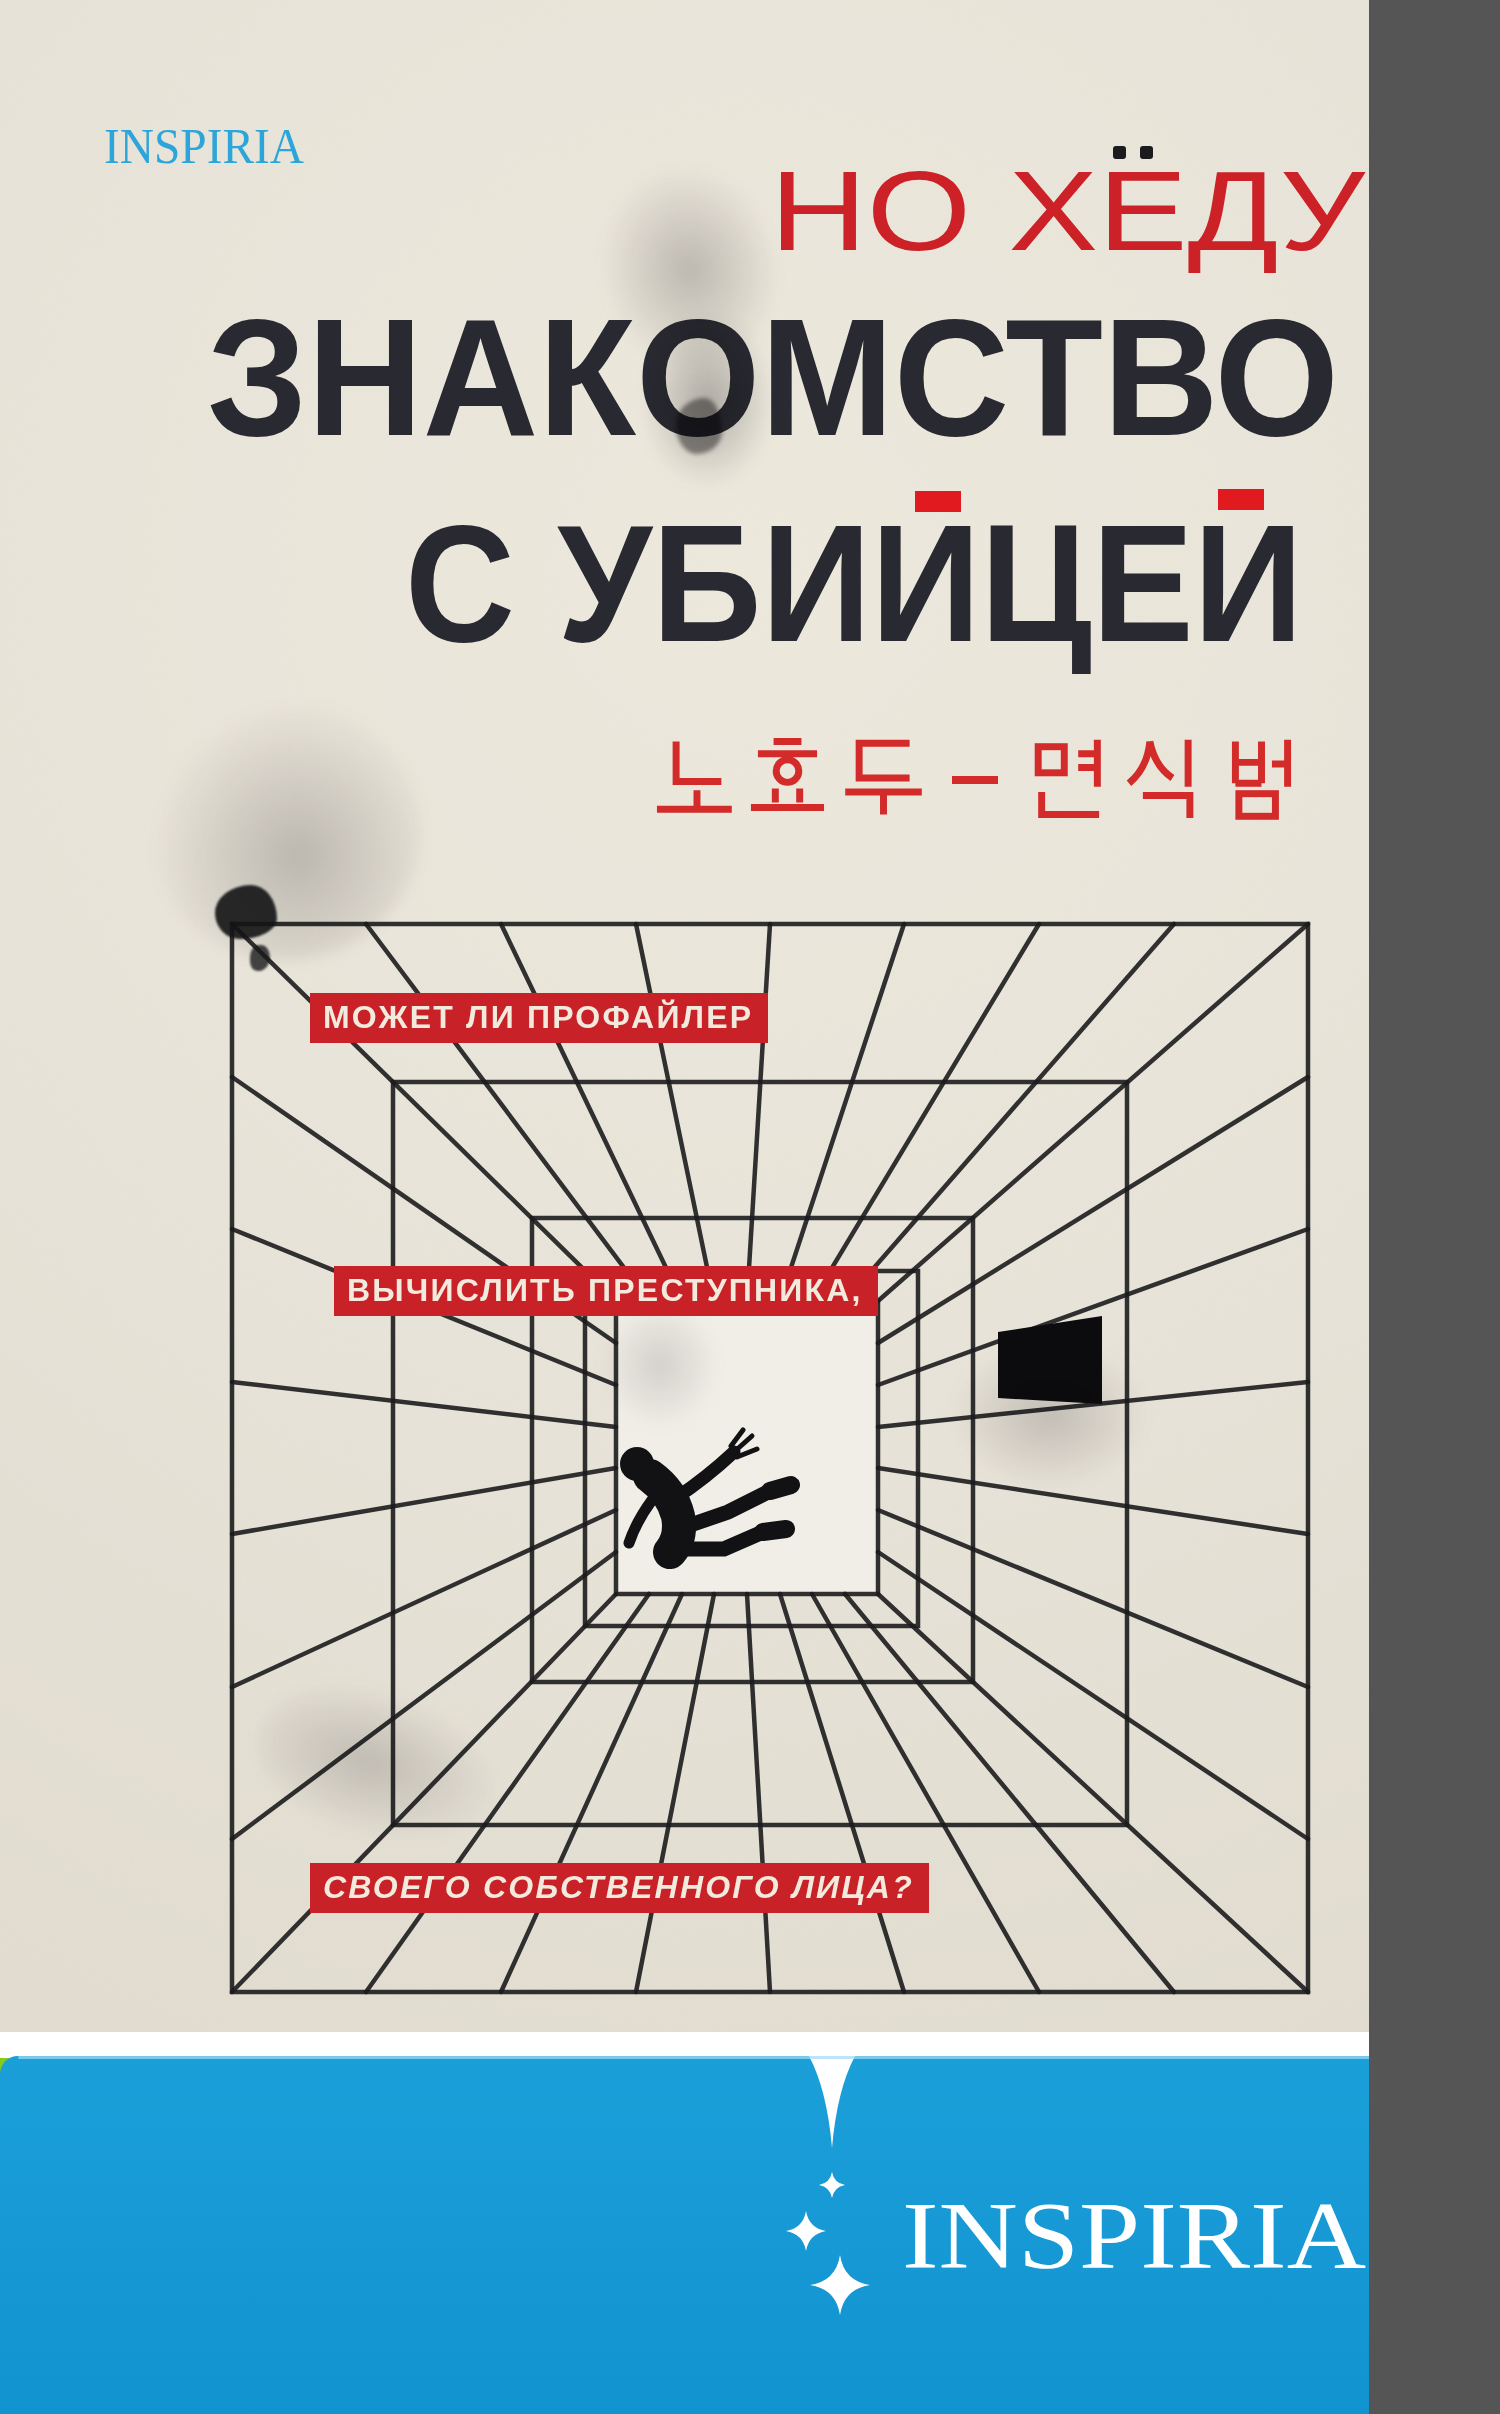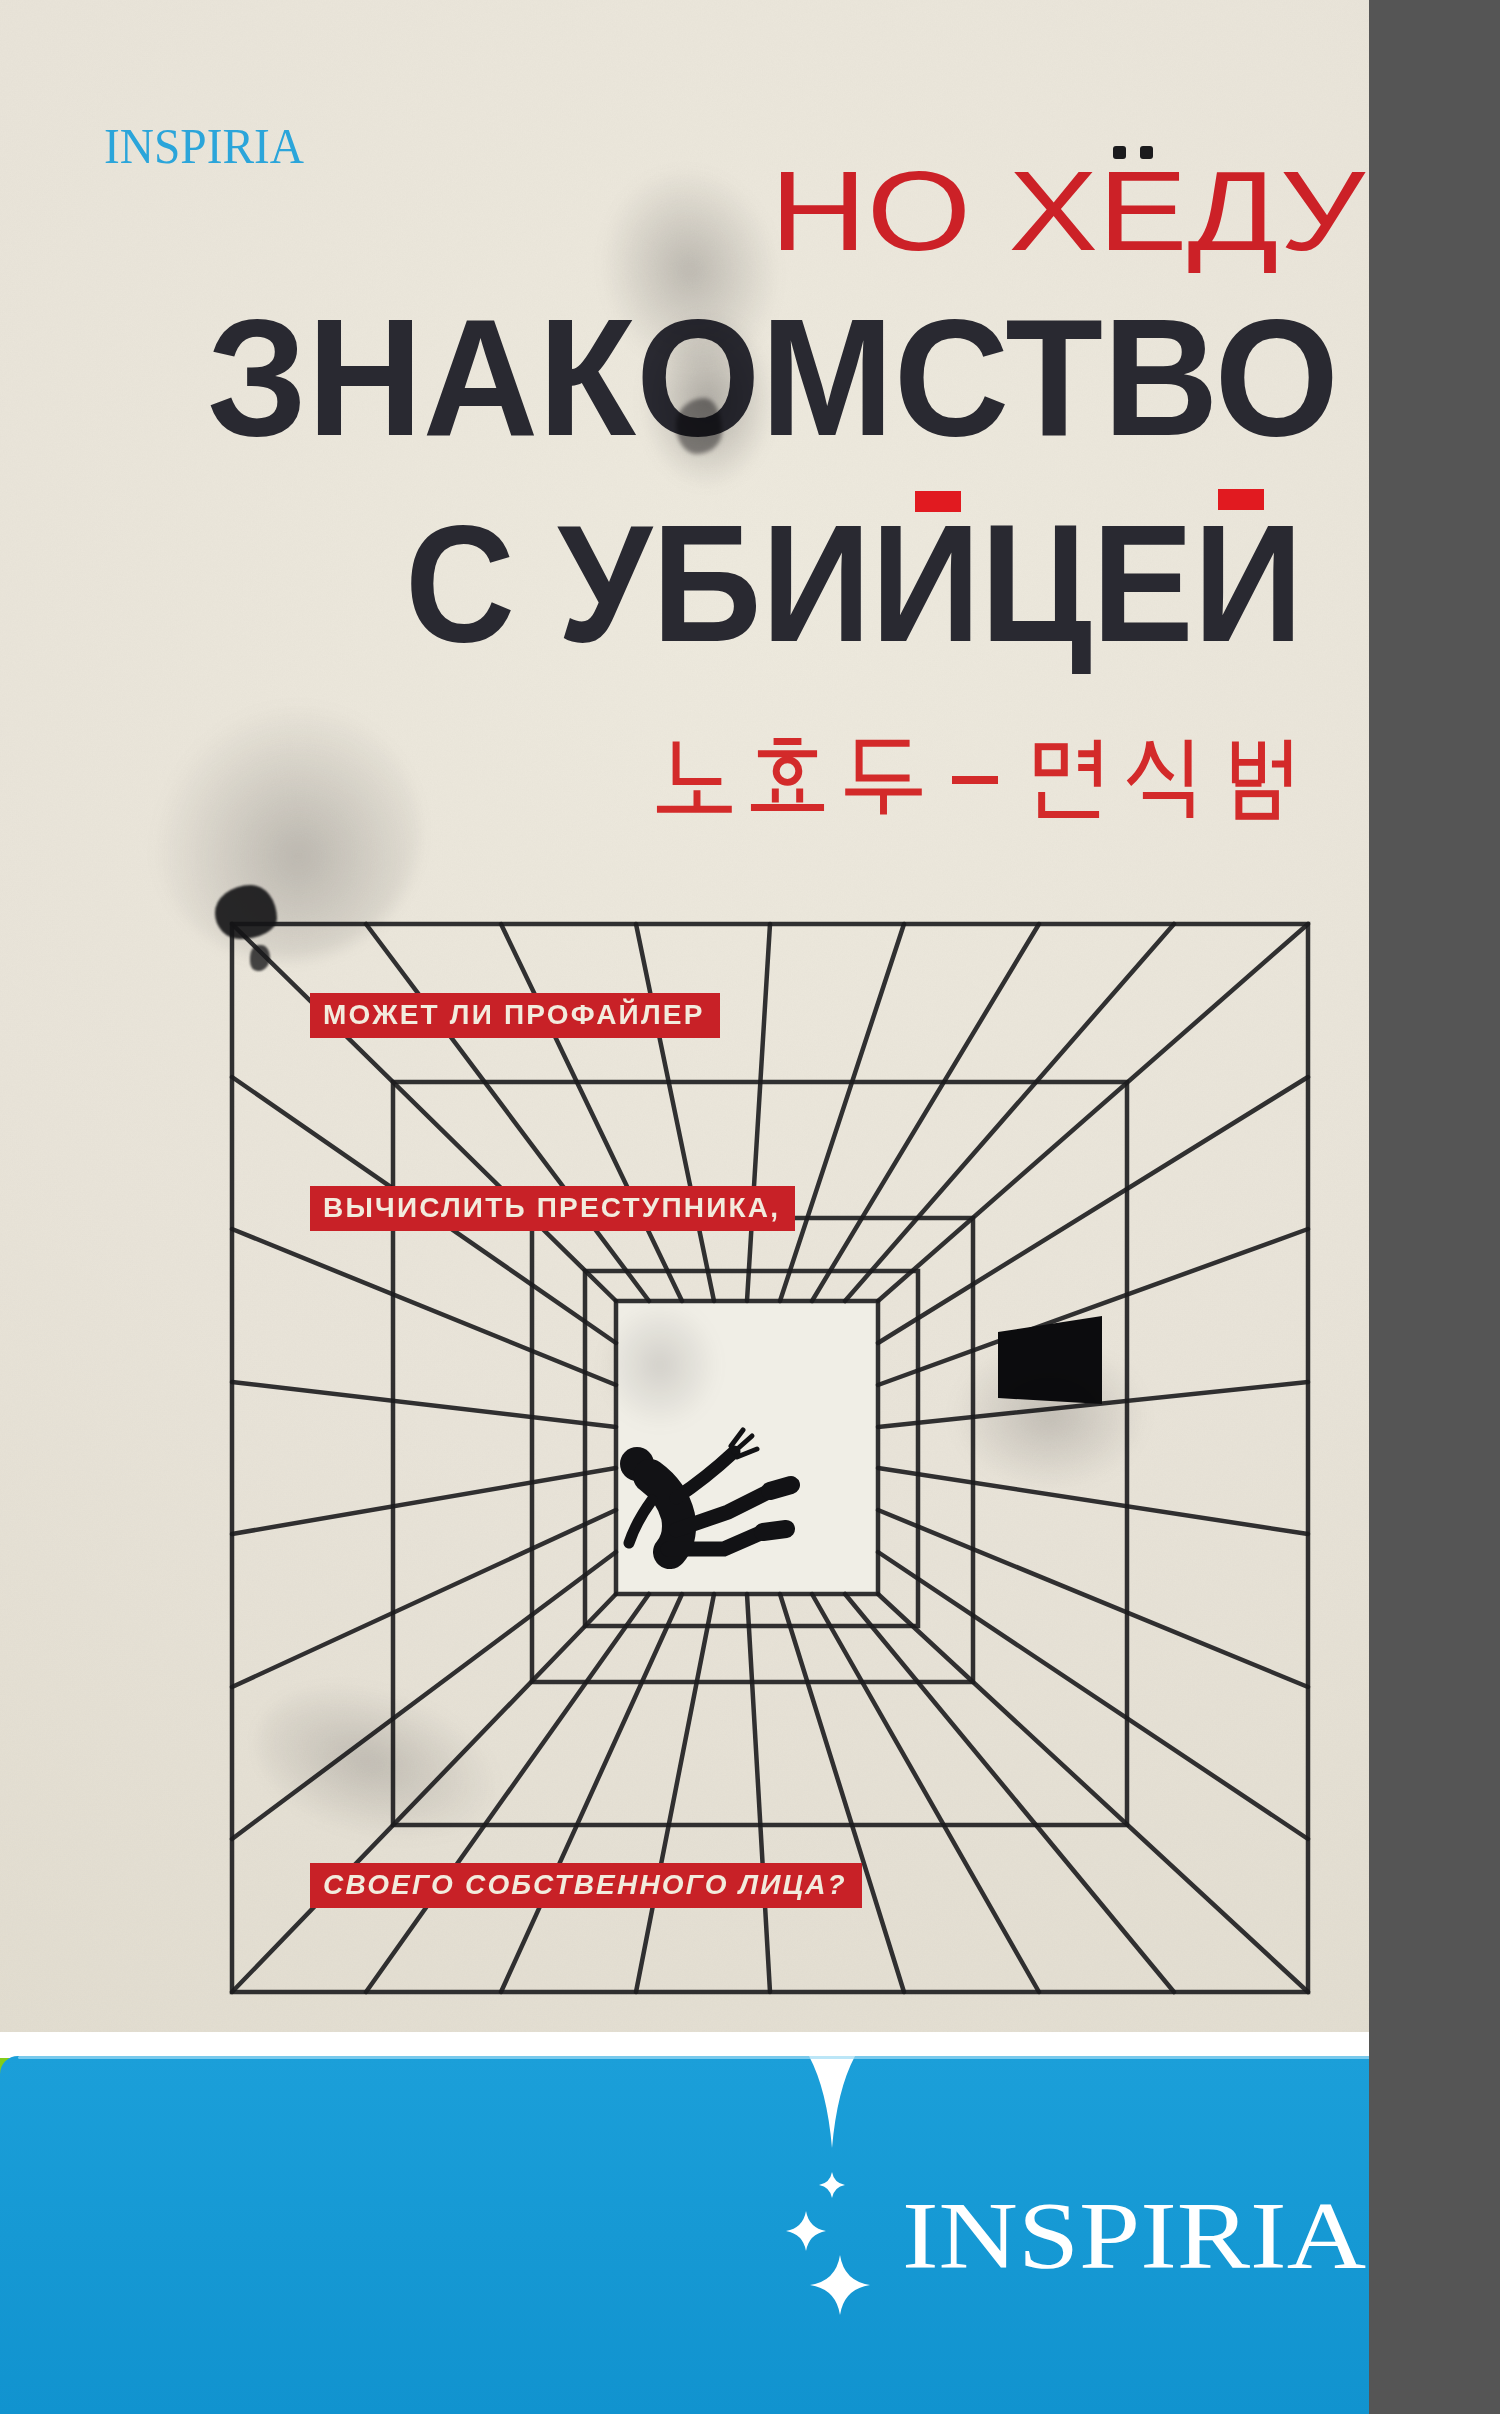--- a/index.html
+++ b/index.html
@@ -12,21 +12,21 @@
     position:absolute;left:0;top:0;width:1500px;height:2036px;
     background:radial-gradient(circle at 50% 28%,#eeeade 0%,#e9e4d9 55%,#e2ddd0 100%);
   }
   .texture{position:absolute;left:0;top:0;pointer-events:none;}
   .smudge{position:absolute;pointer-events:none;mix-blend-mode:multiply;filter:blur(7px);}
   .blob{position:absolute;pointer-events:none;}
   .cover-art{position:absolute;left:0;top:0;}
   .band{
     position:absolute;left:310px;display:inline-block;
     background:#c82127;color:#f2ebdd;
-    font-size:28px;font-weight:bold;letter-spacing:2.2px;
+    font-size:32px;font-weight:bold;letter-spacing:2.2px;
     padding:6px 15px 7px 13px;white-space:nowrap;
   }
   .white-gap{position:absolute;left:0;top:2032px;width:1500px;height:26px;background:#ffffff;}
   .banner{
     position:absolute;left:0;top:2056px;width:1500px;height:358px;
     background:linear-gradient(#1b9fd9 0%,#1193cf 100%);
     border-radius:18px 18px 0 0;
   }
   .banner-edge{position:absolute;left:18px;top:0;width:1464px;height:3px;background:#9fdcf3;opacity:.7;border-radius:2px;}
   svg text{font-family:"Liberation Sans",sans-serif;}
@@ -122,21 +122,21 @@
   <div class="smudge" style="left:640px;top:310px;width:135px;height:180px;border-radius:50%;background:radial-gradient(ellipse at 50% 50%,rgba(80,78,82,.38),rgba(80,78,82,0) 70%);"></div>
   <div class="blob" style="left:676px;top:398px;width:46px;height:56px;background:#3a383c;opacity:.55;border-radius:62% 38% 55% 45% / 48% 60% 40% 52%;filter:blur(2px);mix-blend-mode:multiply;"></div>
   <div class="smudge" style="left:150px;top:700px;width:270px;height:260px;border-radius:50%;background:radial-gradient(ellipse at 55% 60%,rgba(90,88,92,.30),rgba(90,88,92,0) 70%);"></div>
   <div class="blob" style="left:215px;top:885px;width:62px;height:54px;background:#141416;opacity:.9;border-radius:58% 42% 60% 40% / 52% 62% 38% 48%;filter:blur(1px);"></div>
   <div class="blob" style="left:250px;top:945px;width:20px;height:26px;background:#1a1a1c;opacity:.8;border-radius:50% 50% 60% 40%;filter:blur(1px);"></div>
   <div class="smudge" style="left:950px;top:1340px;width:200px;height:150px;border-radius:50%;background:radial-gradient(ellipse at 50% 50%,rgba(95,93,97,.26),rgba(95,93,97,0) 70%);"></div>
   <div class="smudge" style="left:255px;top:1690px;width:250px;height:150px;border-radius:50%;background:radial-gradient(ellipse at 45% 50%,rgba(90,88,92,.24),rgba(90,88,92,0) 70%);transform:rotate(16deg);"></div>
   <div class="smudge" style="left:600px;top:1300px;width:120px;height:130px;border-radius:50%;background:radial-gradient(ellipse at 50% 50%,rgba(100,98,102,.20),rgba(100,98,102,0) 70%);"></div>
 
   <div class="band" style="top:993px;">МОЖЕТ ЛИ ПРОФАЙЛЕР</div>
-  <div class="band" style="top:1186px;">ВЫЧИСЛИТЬ ПРЕСТУПНИКА,</div>
+  <div class="band" style="top:1266px;margin-left:24px;">ВЫЧИСЛИТЬ ПРЕСТУПНИКА,</div>
   <div class="band" style="top:1863px;font-style:italic;">СВОЕГО СОБСТВЕННОГО ЛИЦА?</div>
 
   <div class="white-gap"></div>
 
   <div class="banner">
     <div class="banner-edge"></div>
     <svg width="1500" height="358">
       <g fill="#ffffff">
         <path d="M809 0 Q827 34 832 92 Q837 34 855 0 Z"></path>
         <path d="M832 116 Q834 127 845 129 Q834 131 832 142 Q830 131 819 129 Q830 127 832 116 Z"></path>

